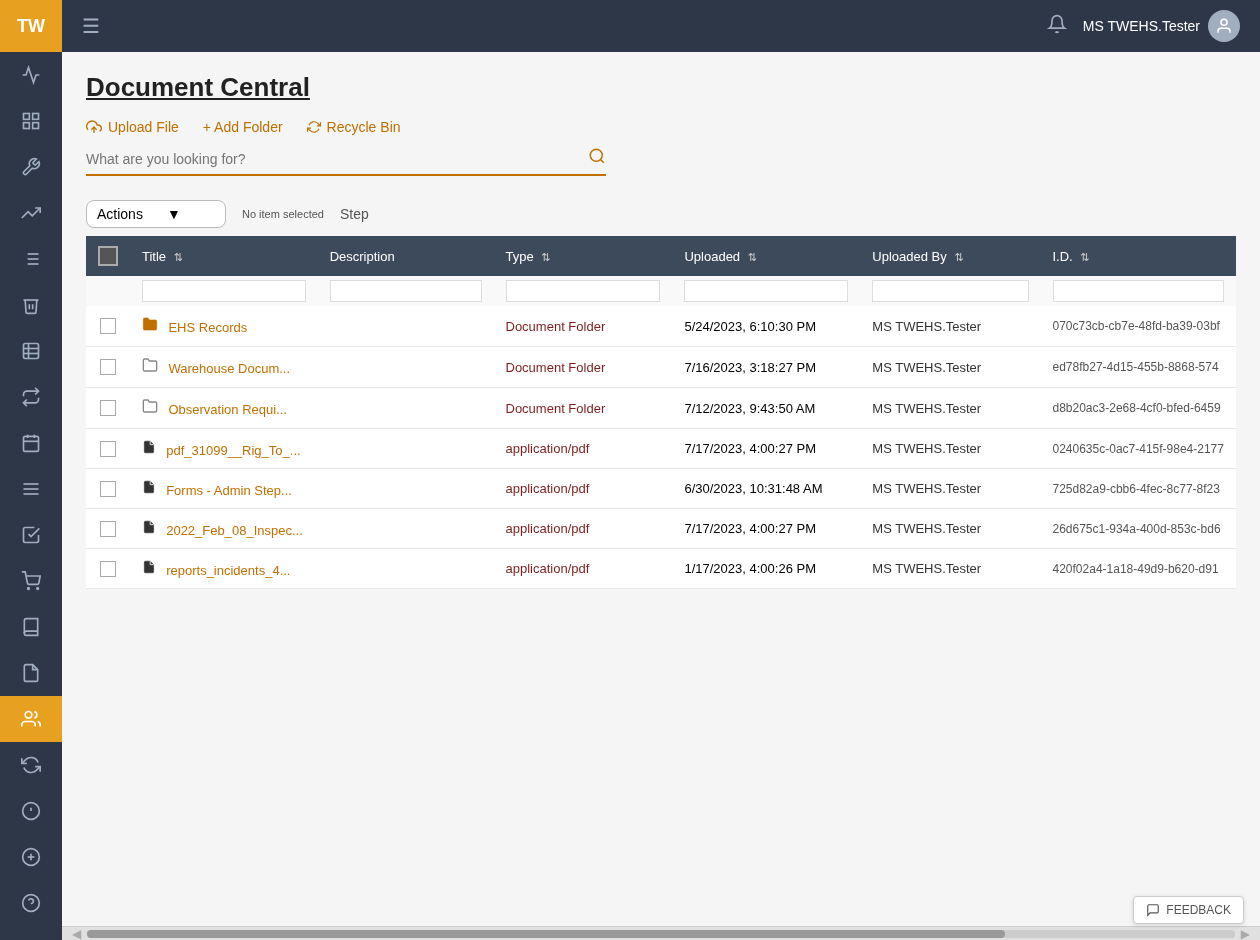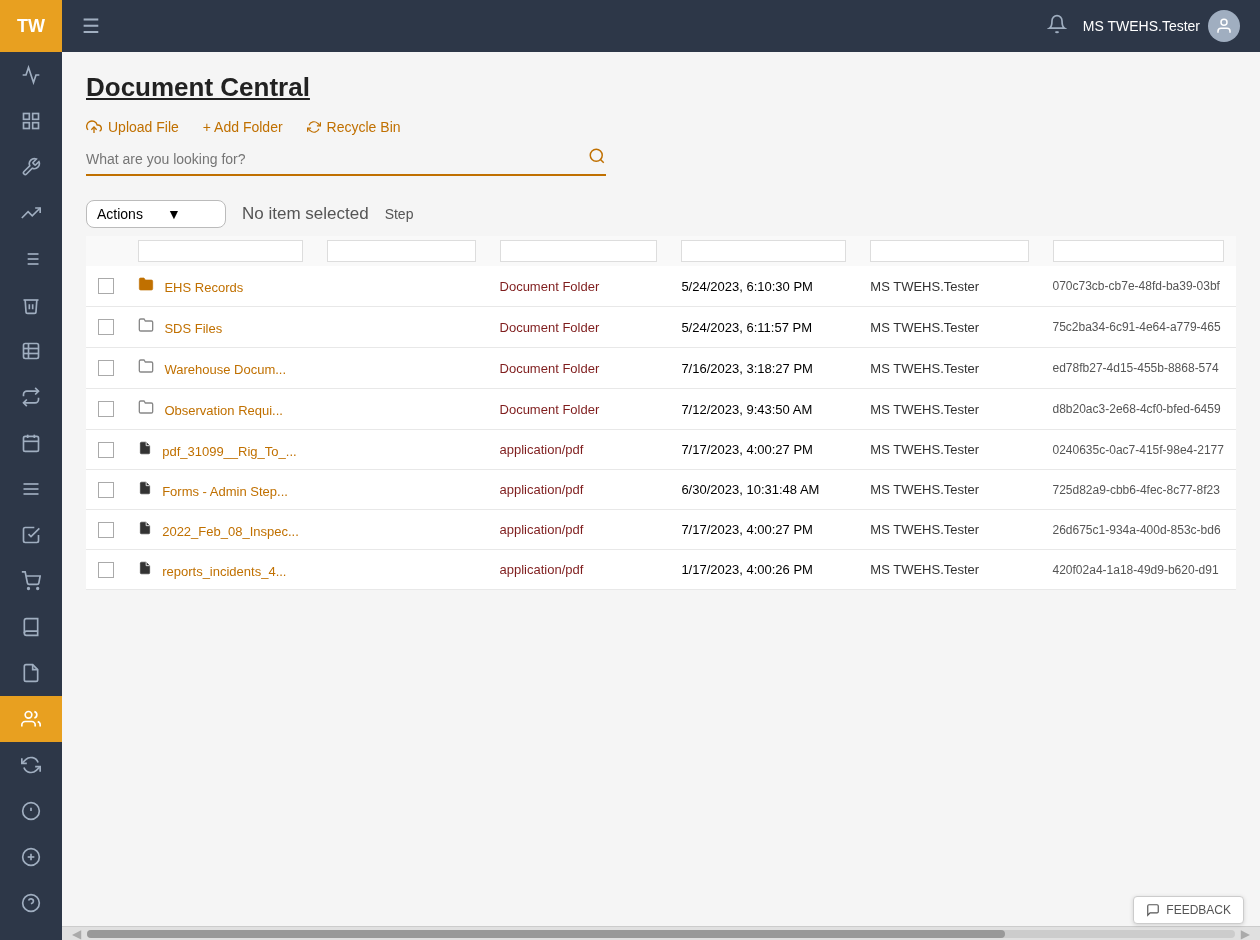--- a/index.html
+++ b/index.html
@@ -134,21 +134,21 @@
       align-items: center;
       border: 1px solid #bbb;
       border-radius: 8px;
       padding: 5px 10px;
       background: white;
       cursor: pointer;
       font-size: 14px;
       gap: 24px;
       min-width: 140px;
     }
-    .no-item-label { font-size: 17px; color: #555; text-align: center; }
+    .no-item-label { font-size: 11px; color: #555; text-align: center; }
     .root-label { font-size: 14px; color: #555; }
 
     
     .table-container {
       flex: 1;
       overflow: auto;
       padding: 0 24px;
       margin-top: 8px;
     }
     table {
@@ -458,20 +458,31 @@
       <span>Actions</span>
       <span>▼</span>
     </div>
     <span class="no-item-label">No item selected</span>
     <span class="root-label">Step</span>
   </div>
 
   <div class="table-container">
     <table>
       <thead>
+        <tr>
+          <th>
+            <div class="th-checkbox"></div>
+          </th>
+          <th>Title <span class="sort-arrow">⇅</span></th>
+          <th>Description</th>
+          <th>Type <span class="sort-arrow">⇅</span></th>
+          <th>Uploaded <span class="sort-arrow">⇅</span></th>
+          <th>Uploaded By <span class="sort-arrow">⇅</span></th>
+          <th>I.D. <span class="sort-arrow">⇅</span></th>
+        </tr>
         <tr class="filter-row">
           <td></td>
           <td><input class="filter-input" type="text" style=""></td>
           <td><input class="filter-input" type="text" style=""></td>
           <td><input class="filter-input" type="text" style=""></td>
           <td><input class="filter-input" type="text" style=""></td>
           <td><input class="filter-input" type="text" style=""></td>
           <td><input class="filter-input" type="text" style=""></td>
         </tr>
       </thead>
@@ -481,33 +492,20 @@
             <td><span class="folder-icon" style="color:#c07000;">
       <svg width="16" height="16" viewBox="0 0 24 24" fill="#c07000" stroke="#c07000" stroke-width="1">
                   <path d="M22 19a2 2 0 0 1-2 2H4a2 2 0 0 1-2-2V5a2 2 0 0 1 2-2h5l2 3h9a2 2 0 0 1 2 2z"></path>
                 </svg>
     </span><span class="file-link">EHS Records</span></td>
             <td></td>
             <td><span class="type-link">Document Folder</span></td>
             <td class="date-cell">5/24/2023, 6:10:30 PM</td>
             <td class="user-cell">MS TWEHS.Tester</td>
             <td class="id-cell">070c73cb-cb7e-48fd-ba39-03bf</td>
-          </tr>
-          <tr>
-            <td><div class="row-checkbox"></div></td>
-            <td><span class="folder-icon" style="color:#888;">
-      <svg width="16" height="16" viewBox="0 0 24 24" fill="none" stroke="#888" stroke-width="2">
-                  <path d="M22 19a2 2 0 0 1-2 2H4a2 2 0 0 1-2-2V5a2 2 0 0 1 2-2h5l2 3h9a2 2 0 0 1 2 2z"></path>
-                </svg>
-    </span><span class="file-link">SDS Files</span></td>
-            <td></td>
-            <td><span class="type-link">Document Folder</span></td>
-            <td class="date-cell">5/24/2023, 6:11:57 PM</td>
-            <td class="user-cell">MS TWEHS.Tester</td>
-            <td class="id-cell">75c2ba34-6c91-4e64-a779-465</td>
           </tr>
           <tr>
             <td><div class="row-checkbox"></div></td>
             <td><span class="folder-icon" style="color:#888;">
       <svg width="16" height="16" viewBox="0 0 24 24" fill="none" stroke="#888" stroke-width="2">
                   <path d="M22 19a2 2 0 0 1-2 2H4a2 2 0 0 1-2-2V5a2 2 0 0 1 2-2h5l2 3h9a2 2 0 0 1 2 2z"></path>
                 </svg>
     </span><span class="file-link">Warehouse Docum...</span></td>
             <td></td>
             <td><span class="type-link">Document Folder</span></td>

